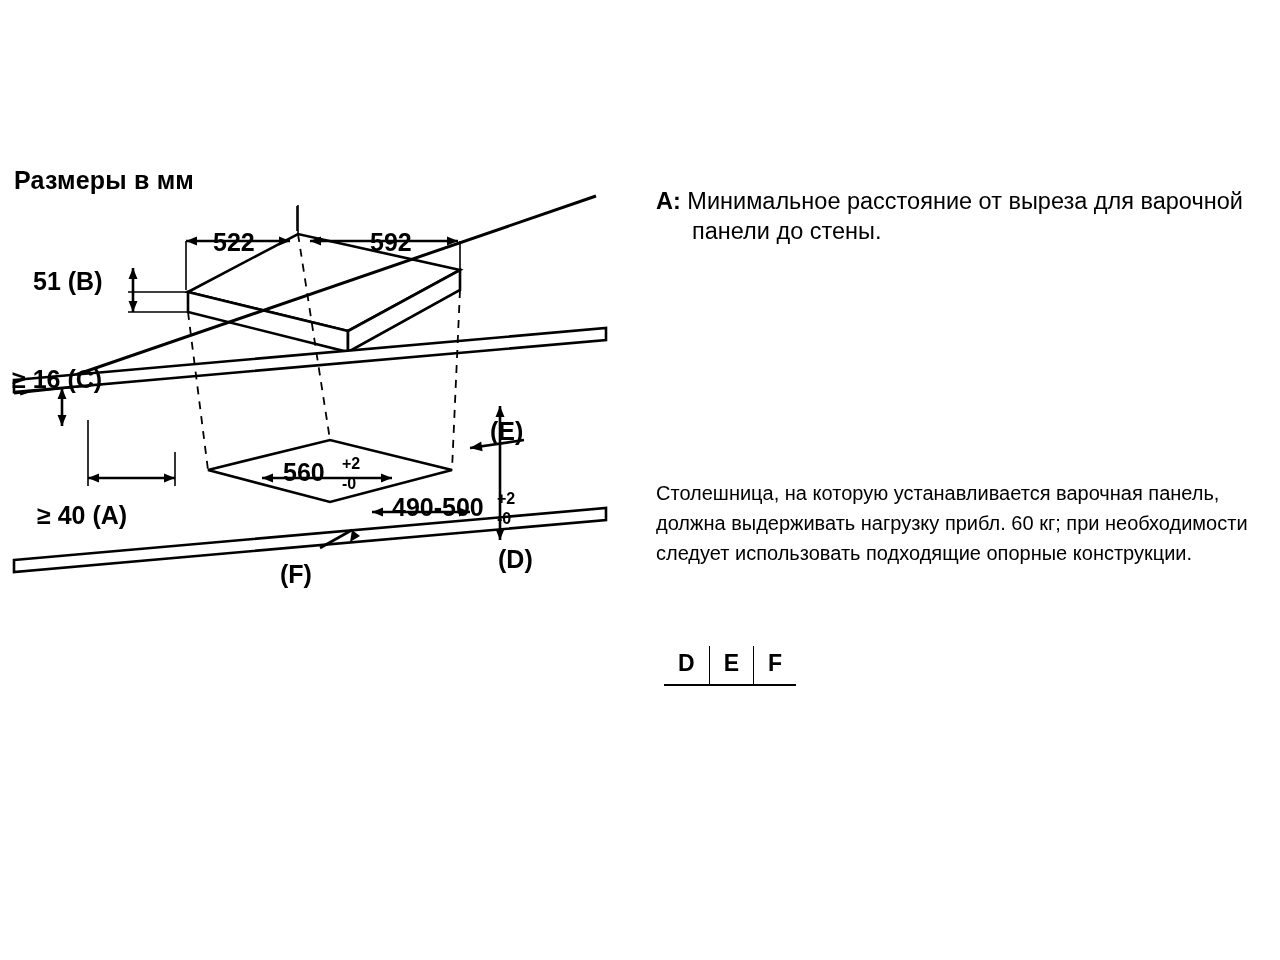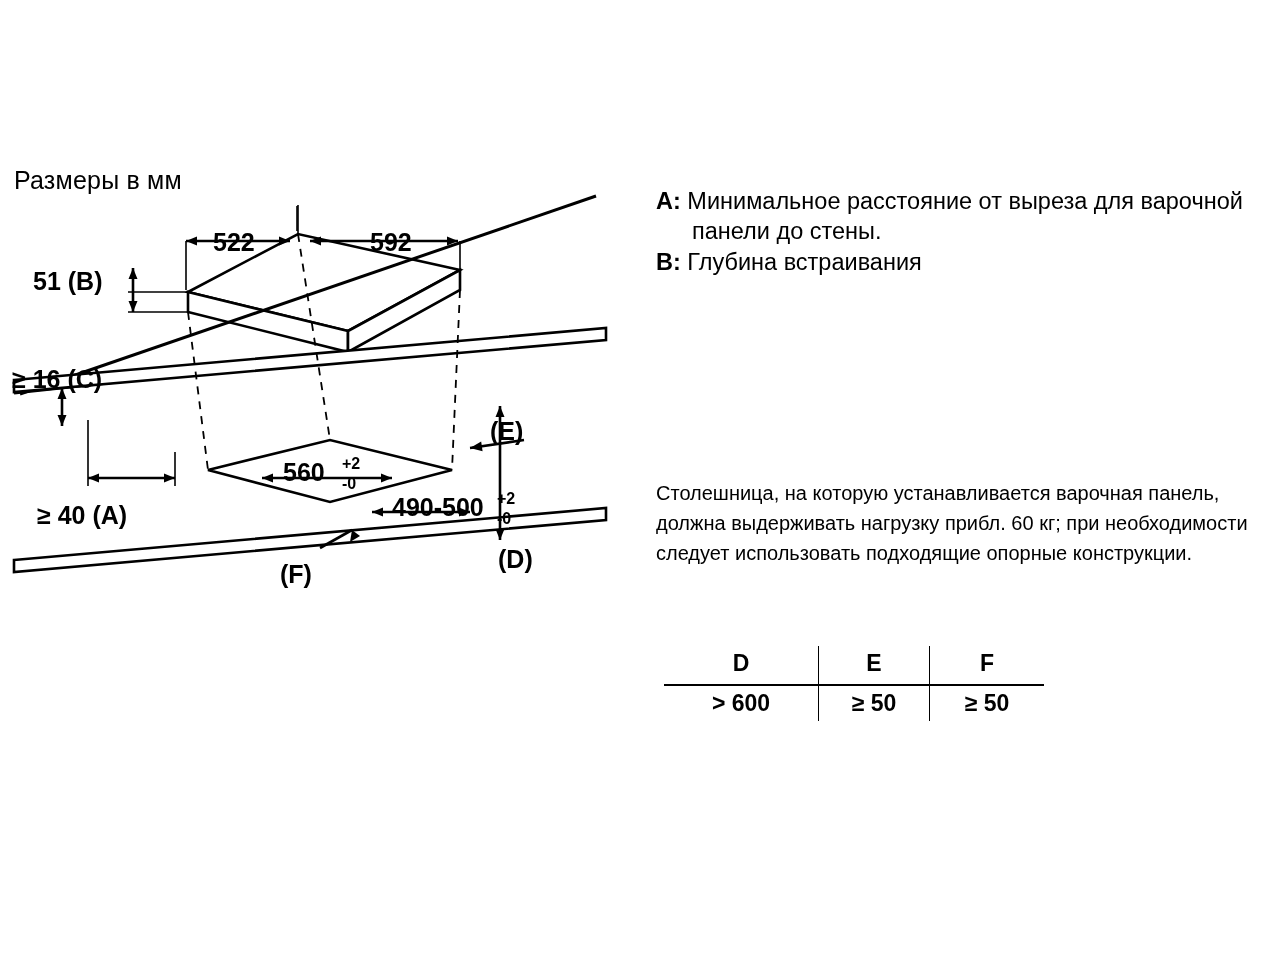--- a/index.html
+++ b/index.html
@@ -28,21 +28,21 @@
     position: absolute;
     left: 0; top: 0;
     width: 640px;
     height: 960px;
   }
   #diagram-title {
     position: absolute;
     left: 14px;
     top: 166px;
     font-size: 25px;
-    font-weight: normal;
+    font-weight: bold;
     letter-spacing: 0.2px;
   }
   #diagram-svg {
     position: absolute;
     left: 0;
     top: 0;
   }
 
   .dim-label {
     font-family: "Liberation Sans", sans-serif;
@@ -241,41 +241,32 @@
       <text class="dim-label" x="280" y="583">(F)</text>
     </svg>
   </div>
 
   <div id="text-panel">
 
     <div id="legend-list">
       <div class="legend-item">
         <span class="legend-key">A</span><span class="legend-key">:</span>
         <span class="legend-text">Минимальное расстояние от выреза для варочной панели до стены.</span>
-      </div>
-      <div class="legend-item">
-        <span class="legend-key">B</span><span class="legend-key">:</span>
-        <span class="legend-text">Глубина встраивания</span>
       </div>
     </div>
 
     <div id="note-paragraph">Столешница, на которую устанавливается варочная панель, должна выдерживать нагрузку прибл. 60 кг; при необходимости следует использовать подходящие опорные конструкции.</div>
 
     <table id="spec-table">
       <thead>
         <tr>
           <th>D</th>
           <th>E</th>
           <th>F</th>
         </tr>
       </thead>
       <tbody>
-        <tr>
-          <td class="col-d">&gt; 600</td>
-          <td class="col-e">≥ 50</td>
-          <td class="col-f">≥ 50</td>
-        </tr>
       </tbody>
     </table>
 
   </div>
 
 </div>
 
 </body></html>

